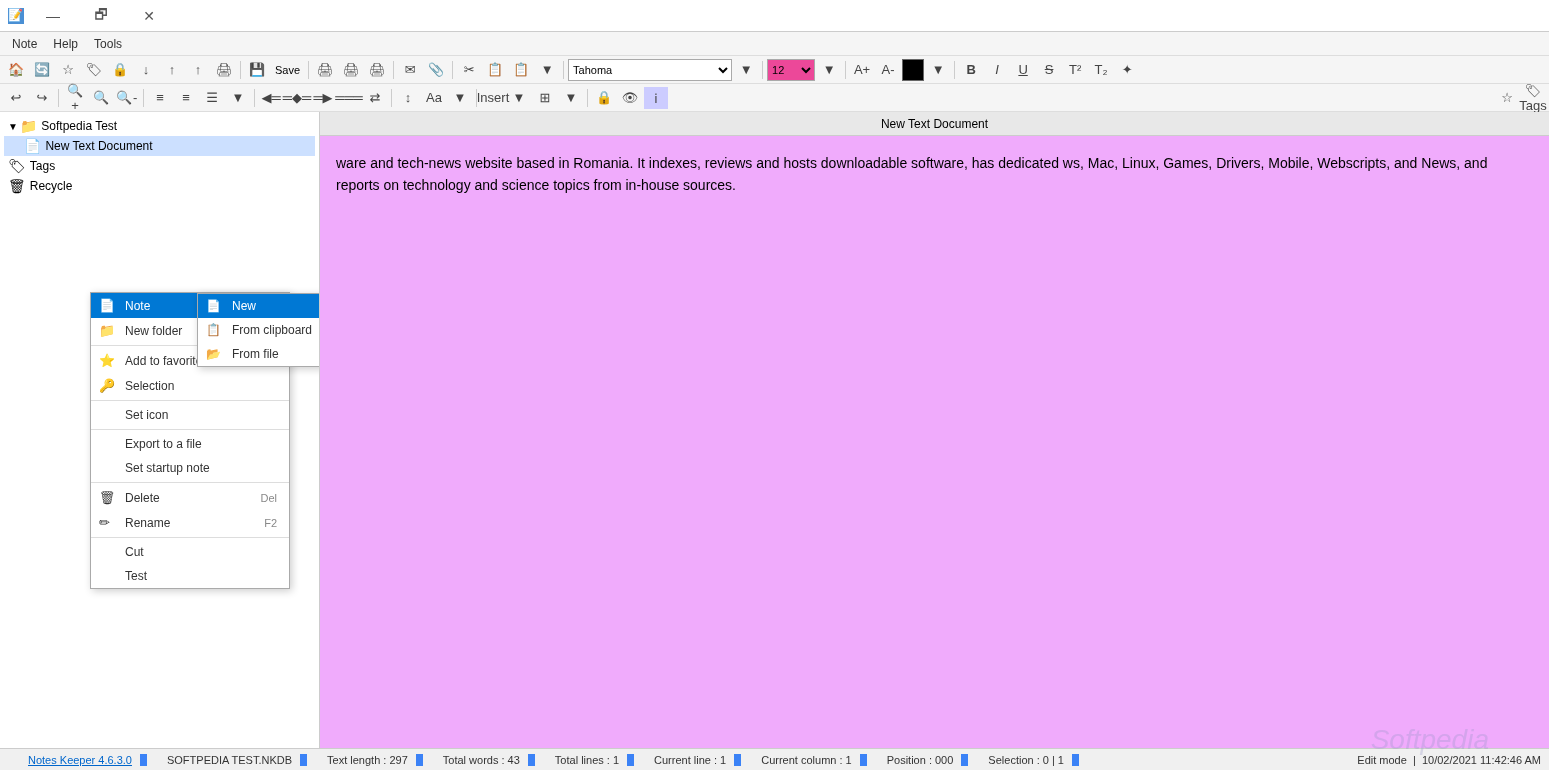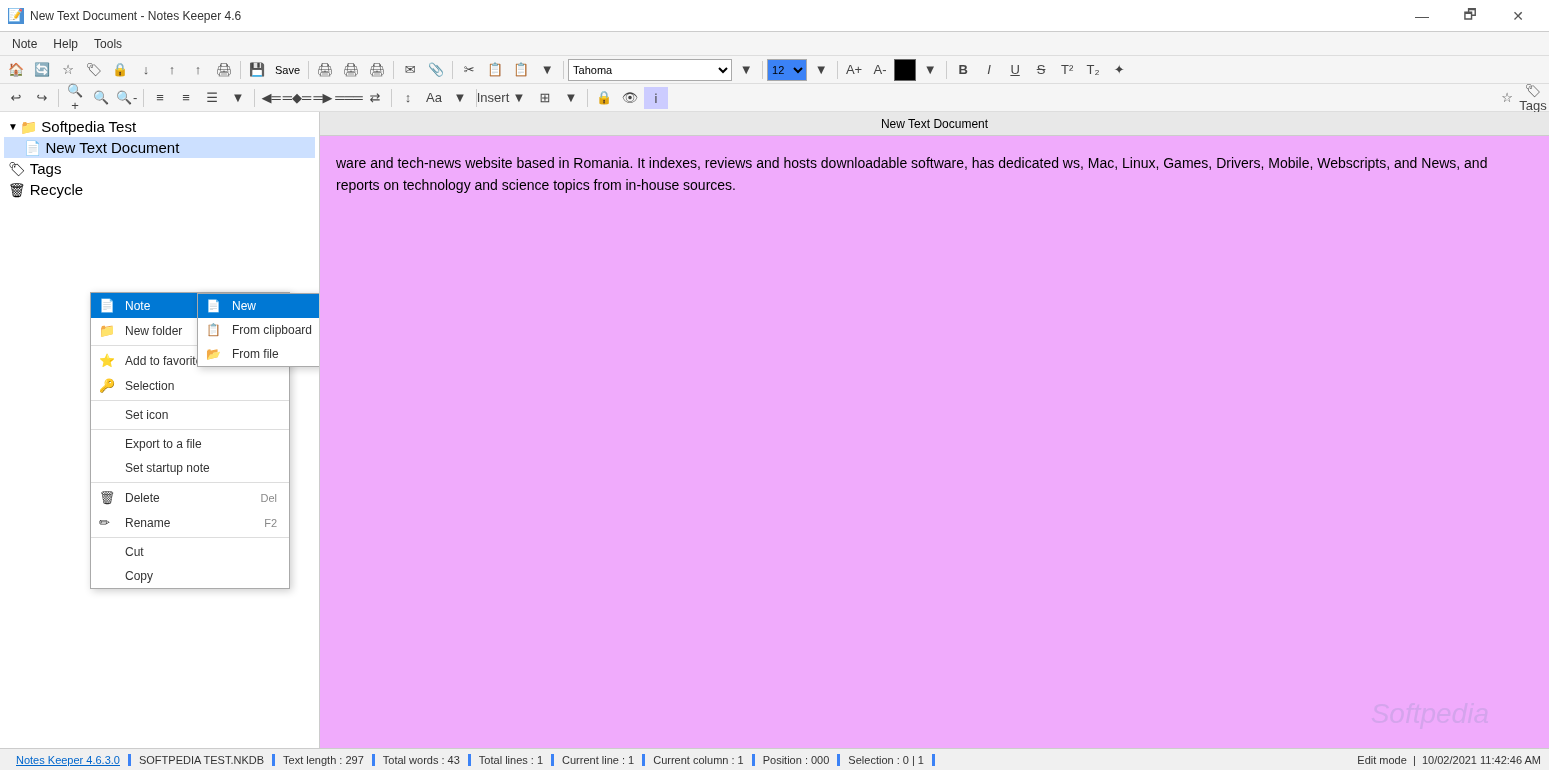--- a/index.html
+++ b/index.html
@@ -74,22 +74,22 @@
       display: flex; align-items: center; justify-content: center;
       font-size: 13px;
       color: #444;
     }
     .tb-sep { width: 1px; height: 18px; background: #ccc; margin: 0 2px; }
     .font-select {
       width: 164px; height: 22px; font-size: 11px;
       border: 1px solid #aaa; background: white;
     }
     .font-size-select {
-      width: 40px; height: 22px; font-size: 11px;
-      border: 1px solid #aaa; background: #3b82f6;
+      width: 48px; height: 22px; font-size: 11px;
+      border: 1px solid #aaa; background: #ec4899;
     }
     .color-box {
       width: 22px; height: 22px;
       background: #000;
       border: 1px solid #666;
       cursor: pointer;
     }
 
     
     .toolbar-row2 {
@@ -121,21 +121,21 @@
     }
     .tree-item {
       display: flex;
       align-items: center;
       padding: 2px 4px;
       cursor: pointer;
       font-size: 12px;
     }
     .tree-item.selected { background: #cce0ff; }
     .tree-icon { margin-right: 4px; font-size: 14px; }
-    .tree-item-label { font-size: 15px; }
+    .tree-item-label { font-size: 12px; }
     .tree-expand { margin-right: 2px; font-size: 10px; }
     .tree-child { padding-left: 20px; }
 
     
     .content-area {
       flex: 1;
       background: #f5f5f5;
       display: flex;
       flex-direction: column;
     }
@@ -165,21 +165,22 @@
       border-top: 1px solid #ccc;
       display: flex;
       align-items: center;
       padding: 0 8px;
       font-size: 11px;
       color: #333;
       gap: 0;
     }
     .status-item {
       padding: 0 8px;
-      border-right: 3px solid #3b82f6;
+      border-right: 7px solid #3b82f6;
+      margin-left: 12px;
     }
     .status-item:first-child {
       color: #0066cc;
       text-decoration: underline;
       cursor: pointer;
     }
     .status-mode {
       margin-left: auto;
     }
 
@@ -232,38 +233,37 @@
     .sub-icon { width: 20px; margin-right: 6px; font-size: 12px; }
 
     
     .note-submenu-wrapper {
       position: relative;
     }
 
     
     .watermark {
       position: absolute;
-      bottom: 40px;
+      bottom: 14px;
       right: 60px;
       color: rgba(150,150,200,0.3);
       font-size: 28px;
       font-style: italic;
       pointer-events: none;
     }
 
     .bold { font-weight: bold; }
     .italic { font-style: italic; }
     .underline { text-decoration: underline; }
   </style>
 </head>
 <body>
 
 <div class="title-bar">
   <span class="title-bar-icon">📝</span>
-  <span class="title-bar-text">New Text Document - Notes Keeper 4.6</span>
   <div class="title-bar-controls">
     <button class="title-btn">—</button>
     <button class="title-btn">🗗</button>
     <button class="title-btn close">✕</button>
   </div>
 </div>
 
 <div class="menu-bar">
   <span class="menu-item">Note</span>
   <span class="menu-item">Help</span>
@@ -441,21 +441,21 @@
         <span>Rename</span>
         <span class="ctx-shortcut">F2</span>
       </div>
       <div class="ctx-sep"></div>
       <div class="ctx-item">
         <span class="ctx-icon"></span>
         <span>Cut</span>
       </div>
       <div class="ctx-item">
         <span class="ctx-icon"></span>
-        <span>Copy</span>
+        <span>Test</span>
       </div>
     </div>
   </div>
 
   <div class="content-area">
     <div class="note-title-bar">
       <span>New Text Document</span>
     </div>
     <div class="note-content">
       <span>ware and tech-news website based in Romania. It indexes, reviews and hosts downloadable software, has dedicated ws, Mac, Linux, Games, Drivers, Mobile, Webscripts, and News, and reports on technology and science topics from in-house sources.</span>

